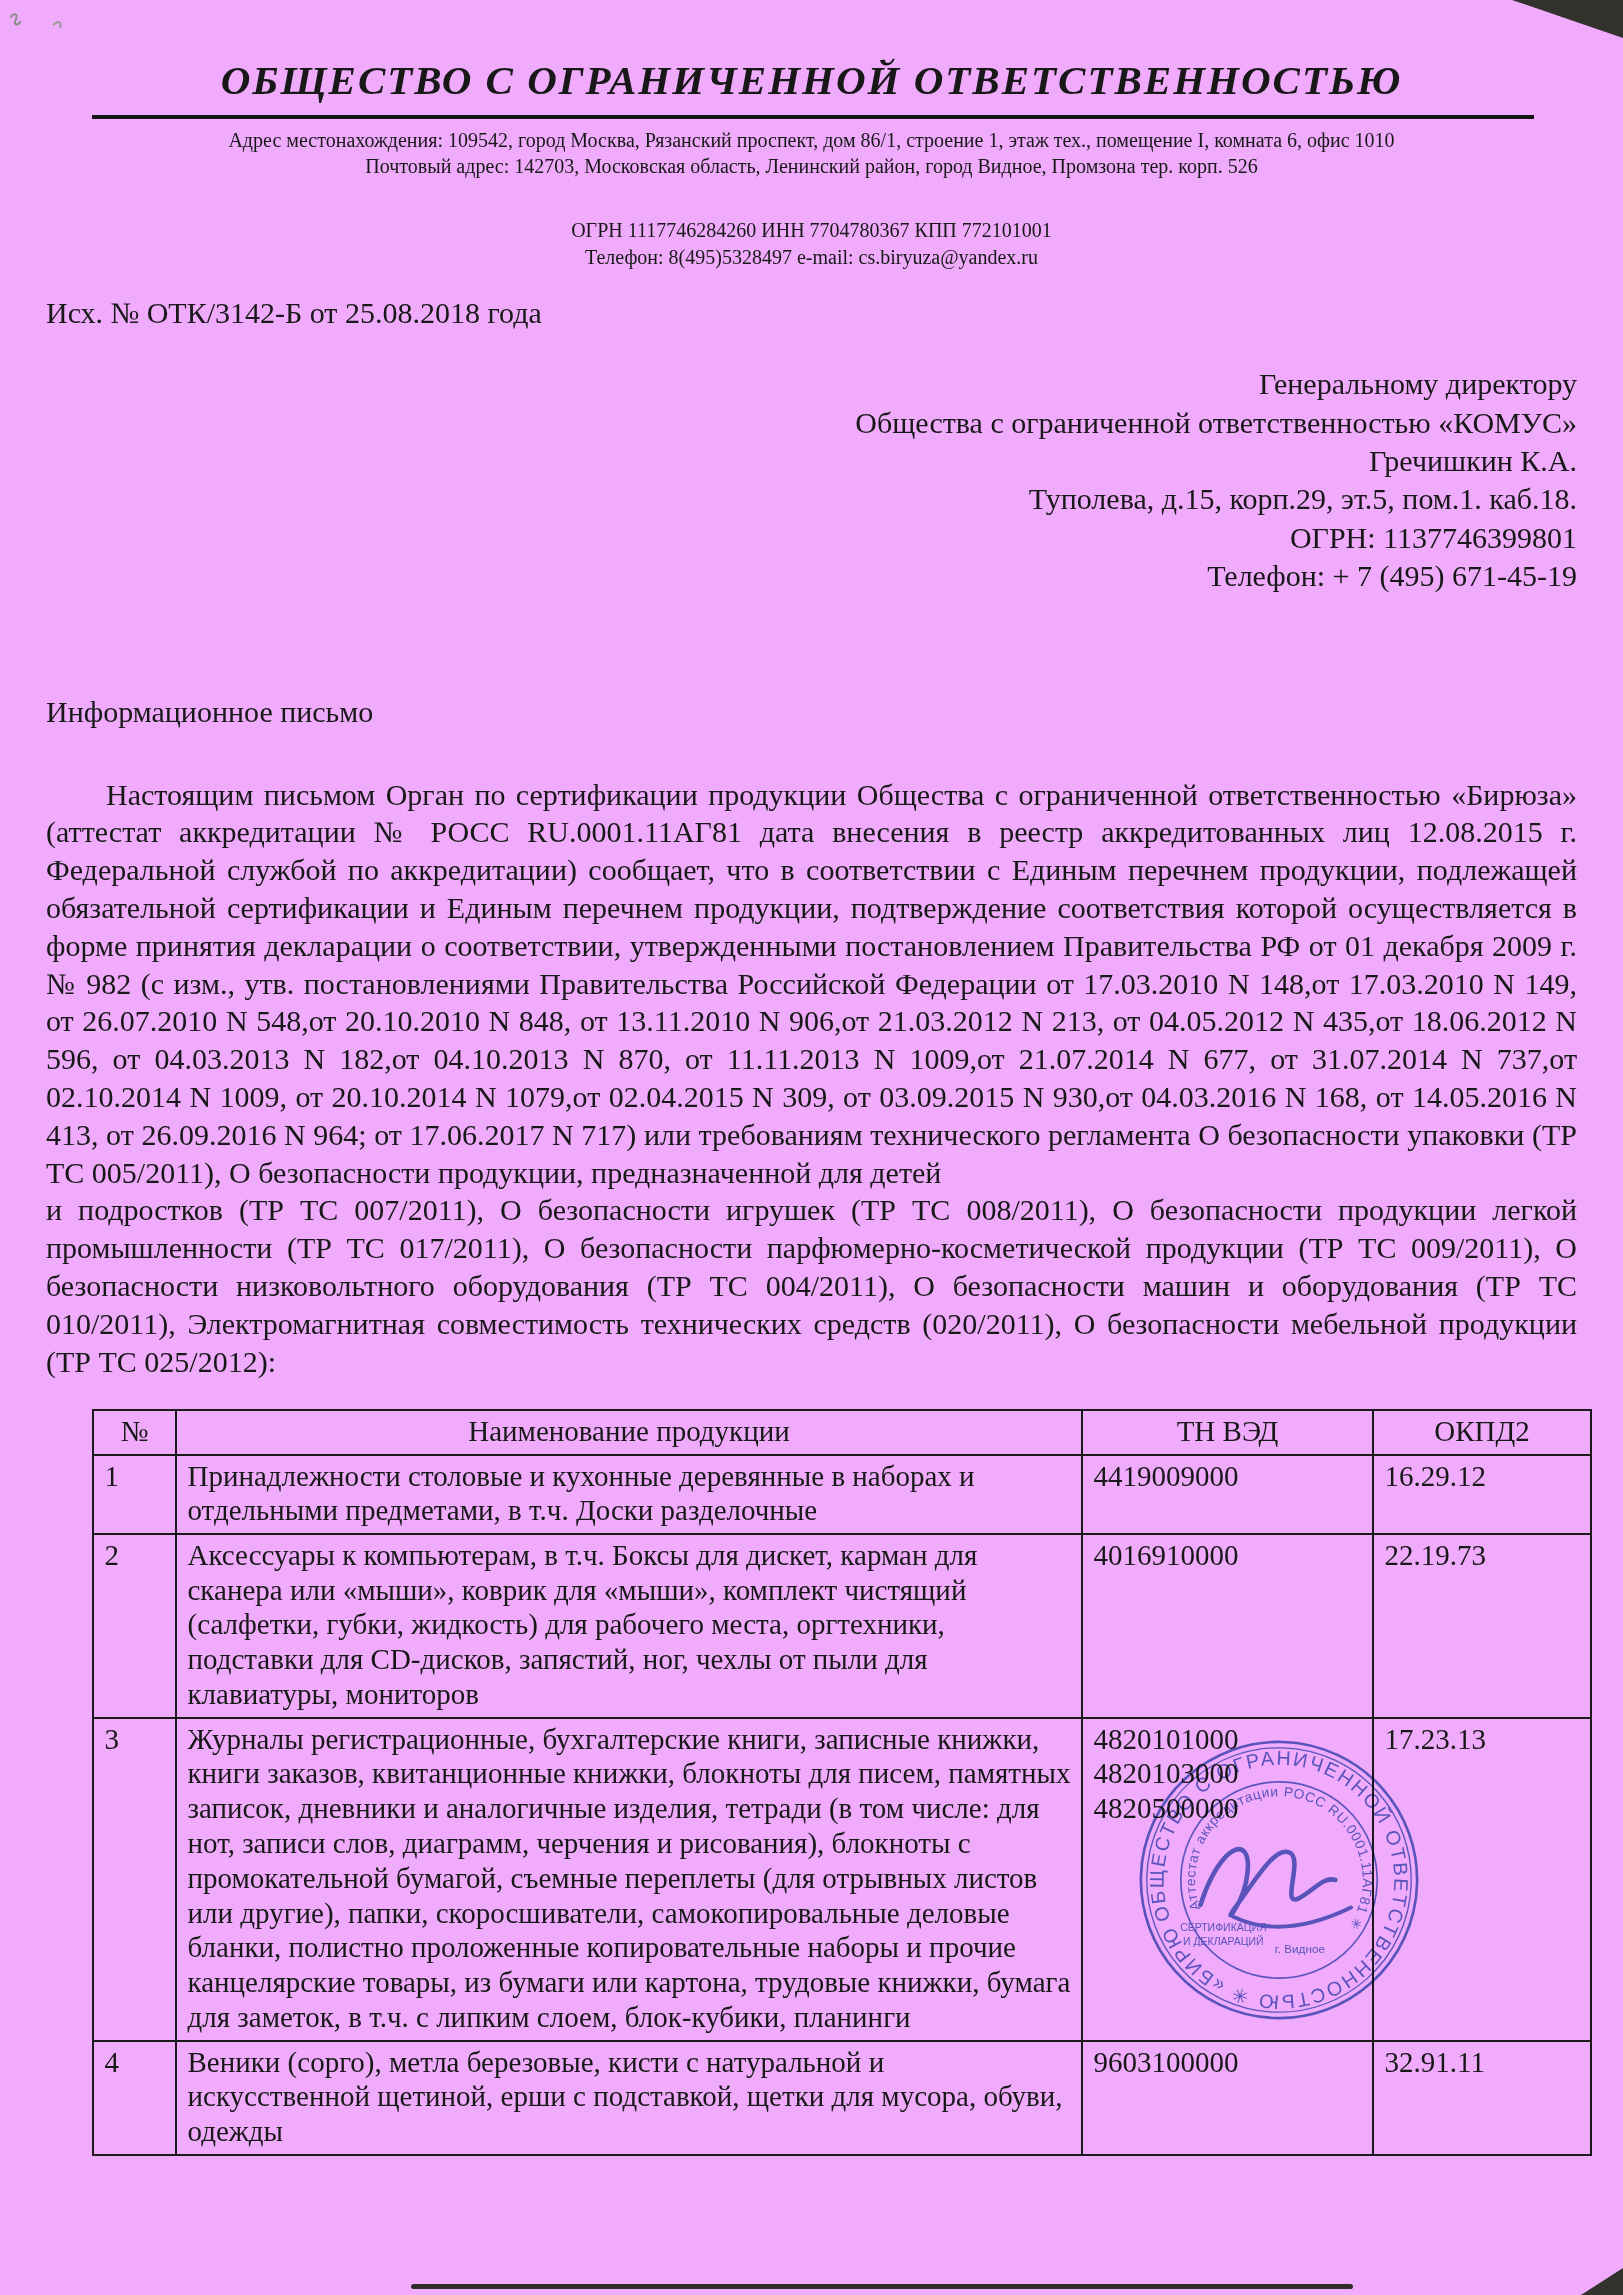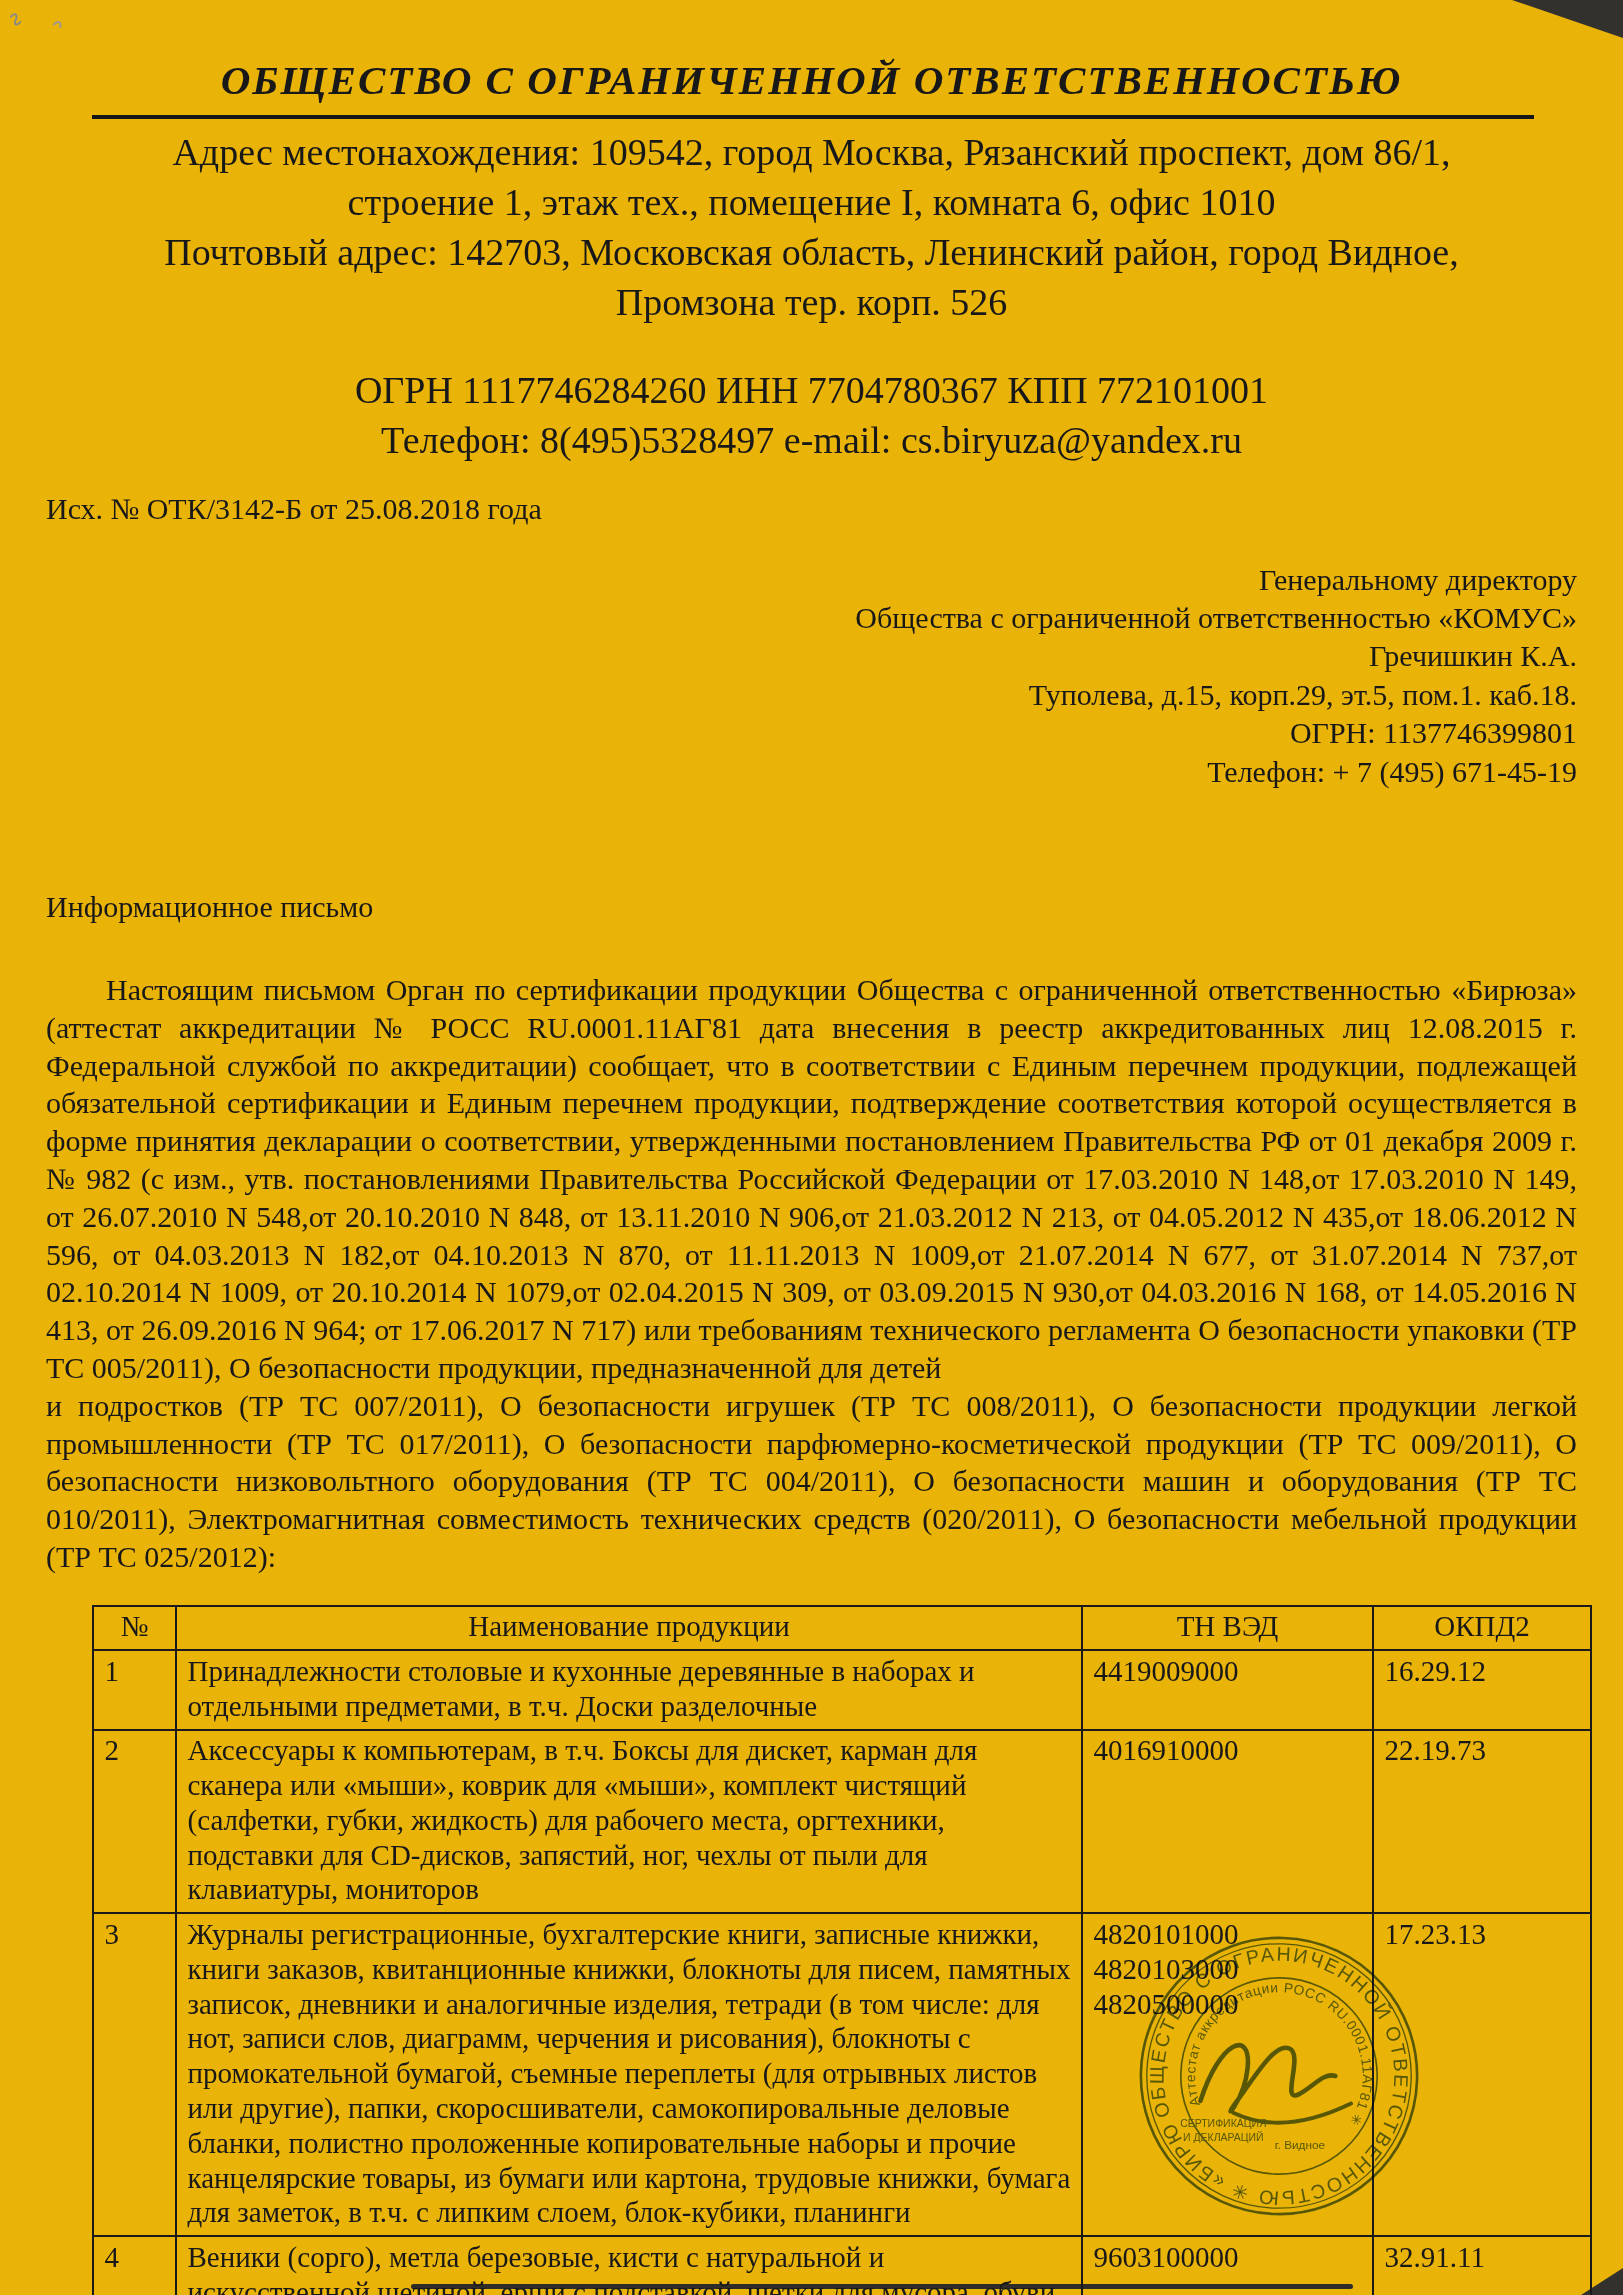--- a/index.html
+++ b/index.html
@@ -1,21 +1,21 @@
 <!DOCTYPE html>
 <html style="font-size:10.5px"><head>
 <meta charset="utf-8">
 <style>
   html, body { margin: 0; padding: 0; background: #d9d9d4; }
   .page {
     position: relative;
     width: 1623px;
     height: 2295px;
     margin: 0 auto;
-    background: #eab308;
+    background: #f0abfc;
     font-family: "Liberation Serif", "DejaVu Serif", serif;
     color: #181818;
     overflow: hidden;
     box-sizing: border-box;
     padding: 58px 46px 0 46px;
   }
 
   
   .company-name {
     margin: 0;
@@ -35,21 +35,21 @@
     line-height: 1.05;
   }
   .head-rule {
     height: 3.9px;
     background: #161616;
     margin: 11.8px 43px 7.9px 46px;
   }
   .addr {
     margin: 0;
     text-align: center;
-    font-size: 38px;
+    font-size: 20px;
     line-height: 1.32;
     padding: 0 79px;
   }
   .addr.gap-top { margin-top: 38px; }
 
   .ref-line {
     margin: 26px 0 0 0;
     font-size: 30px;
   }
 

